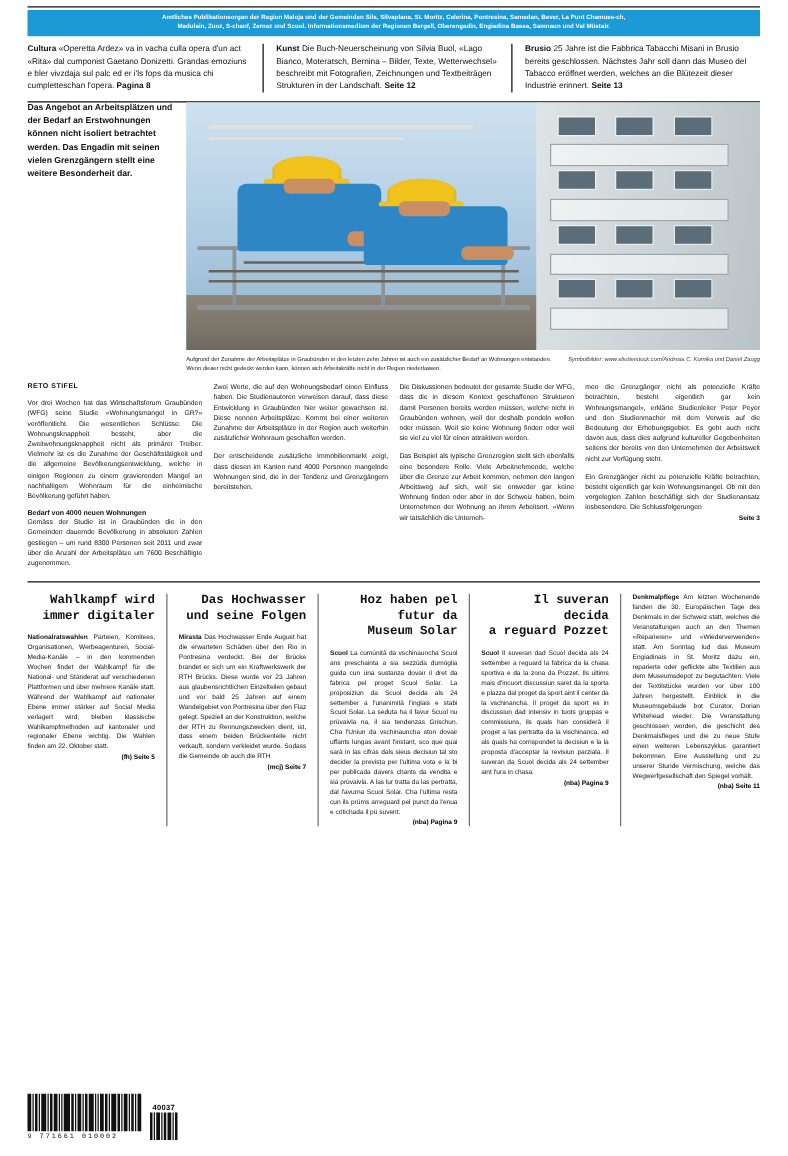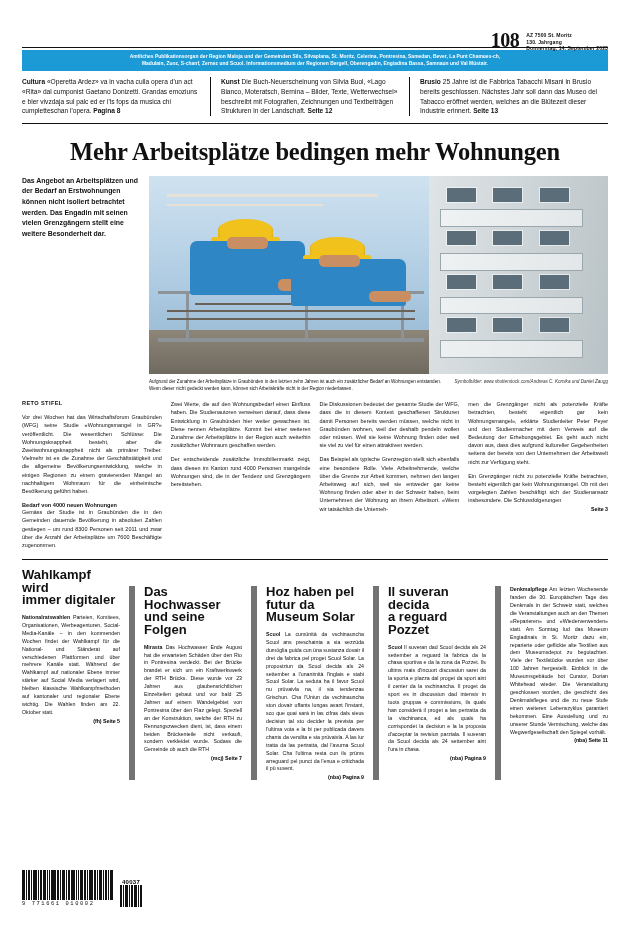--- a/index.html
+++ b/index.html
@@ -216,27 +216,27 @@
   }
   .sep-rule { height:1px; background:#111; margin-top:10px; }
 
   
   .bottom-grid {
     display: flex;
     gap: 9px;
     margin-top: 9px;
   }
   .bcell { flex: 1; }
-  .bcell + .bcell { border-left: 6px solid #737373; padding-left: 9px; margin-top: 17px; }
+  .bcell + .bcell { border-left: 1px solid #737373; padding-left: 9px; }
   .bhead {
-    font-family: Liberation Sans, sans-serif;
-    font-weight: bold;
-    font-size: 13px;
+    font-family: Liberation Mono, monospace;
+    font-weight: bold;
+    font-size: 10px;
     line-height: 12.6px;
-    text-align: left;
+    text-align: right;
     color: #111;
     padding-bottom: 7px;
   }
   .bbody {
     font-size: 5.25px;
     line-height: 7.9px;
     color: #111;
     text-align: justify;
     hyphens: auto;
   }
@@ -266,28 +266,20 @@
     margin-top: 1px; font-family: "Liberation Mono", monospace;
   }
   .bc-side { display:flex; flex-direction:column; align-items:center; }
   .bc-side .num { font-size: 6px; font-weight: bold; letter-spacing:.3px; }
 </style>
 </head>
 <body>
 
 <div class="page">
 
-  <div class="issue-block">
-    <div class="issue-number">108</div>
-    <div class="issue-meta">
-      <div>AZ 7500 St. Moritz</div>
-      <div>130. Jahrgang</div>
-      <div>Donnerstag, 14. September 2023</div>
-    </div>
-  </div>
 
   <div class="masthead">
   </div>
   <div class="rule-thin"></div>
 
   <div class="banner">
     <div>Amtliches Publikationsorgan der Region Maloja und der Gemeinden Sils, Silvaplana, St. Moritz, Celerina, Pontresina, Samedan, Bever, La Punt Chamues-ch,</div>
     <div>Madulain, Zuoz, S-chanf, Zernez und Scuol. Informationsmedium der Regionen Bergell, Oberengadin, Engiadina Bassa, Samnaun und Val Müstair.</div>
   </div>
 
@@ -302,21 +294,20 @@
       <span>Die Buch-Neuerscheinung von Silvia Buol, «Lago Bianco, Moteratsch, Bernina – Bilder, Texte, Wetterwechsel» beschreibt mit Fotografien, Zeichnungen und Textbeiträgen Strukturen in der Landschaft.</span>
       <span class="pageref">Seite 12</span>
     </div>
     <div class="teaser">
       <span class="kicker">Brusio</span>
       <span>25 Jahre ist die Fabbrica Tabacchi Misani in Brusio bereits geschlossen. Nächstes Jahr soll dann das Museo del Tabacco eröffnet werden, welches an die Blütezeit dieser Industrie erinnert.</span>
       <span class="pageref">Seite 13</span>
     </div>
   </div>
 
-  <div class="main-headline">Mehr Arbeitsplätze bedingen mehr Wohnungen</div>
 
   <div class="lead-row">
     <div class="lead-text">Das Angebot an Arbeitsplätzen und der Bedarf an Erstwohnungen können nicht isoliert betrachtet werden. Das Engadin mit seinen vielen Grenzgängern stellt eine weitere Besonderheit dar.</div>
 
     <div class="photo-wrap">
       <div class="photo">
         <div class="sky-left"></div>
         <div class="ground"></div>
 
         <div class="crane-arm" style="left:4%;top:9%;width:46%;"></div>

